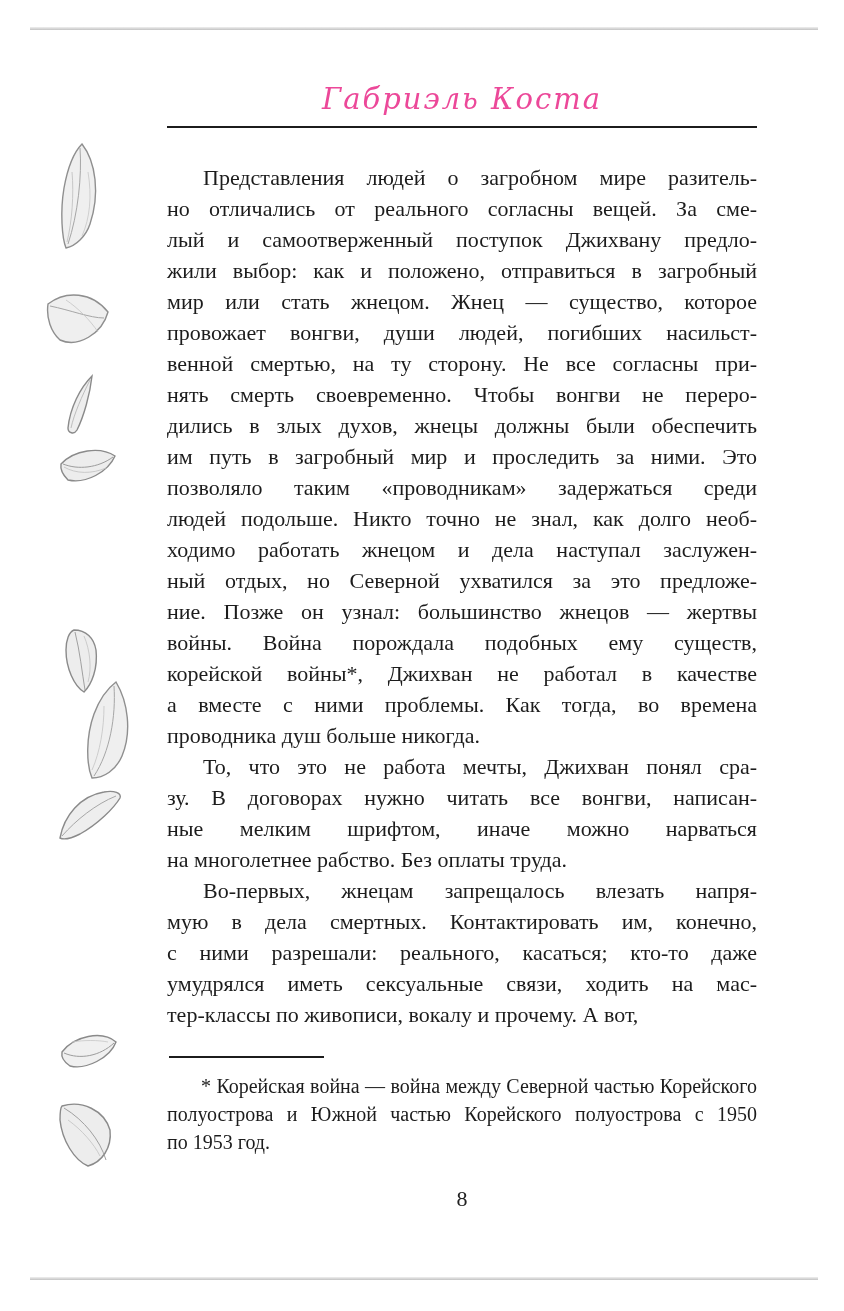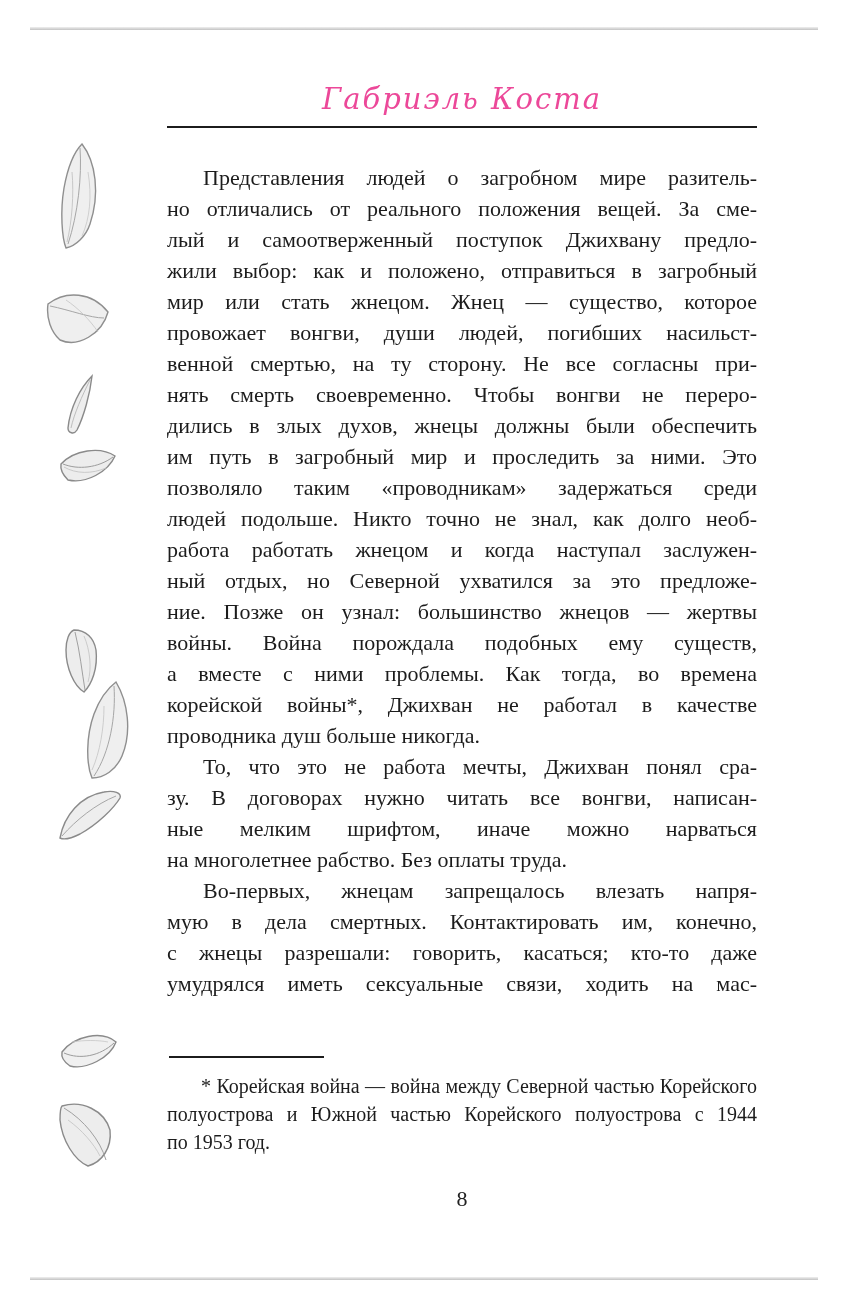--- a/index.html
+++ b/index.html
@@ -97,56 +97,57 @@
     <path d="M10 8 C30 20 46 40 52 60" fill="none" stroke="#a0a0a0" stroke-width="1"></path>
     <path d="M14 20 C28 30 40 44 46 56" fill="none" stroke="#c2c2c2" stroke-width="0.8"></path>
   </svg>
 
   <div class="content">
     <div class="running-head">Габриэль Коста</div>
     <div class="head-rule"></div>
     <div class="body-text">
         <div class="para">
           <div class="line first">Представления людей о загробном мире разитель-</div>
-          <div class="line">но отличались от реального положения вещей. За сме-</div>
+          <div class="line">но отличались от реального согласны вещей. За сме-</div>
           <div class="line">лый и самоотверженный поступок Джихвану предло-</div>
           <div class="line">жили выбор: как и положено, отправиться в загробный</div>
           <div class="line">мир или стать жнецом. Жнец — существо, которое</div>
           <div class="line">провожает вонгви, души людей, погибших насильст-</div>
           <div class="line">венной смертью, на ту сторону. Не все согласны при-</div>
           <div class="line">нять смерть своевременно. Чтобы вонгви не переро-</div>
           <div class="line">дились в злых духов, жнецы должны были обеспечить</div>
           <div class="line">им путь в загробный мир и проследить за ними. Это</div>
           <div class="line">позволяло таким «проводникам» задержаться среди</div>
           <div class="line">людей подольше. Никто точно не знал, как долго необ-</div>
-          <div class="line">работа работать жнецом и когда наступал заслужен-</div>
+          <div class="line">ходимо работать жнецом и дела наступал заслужен-</div>
           <div class="line">ный отдых, но Северной ухватился за это предложе-</div>
           <div class="line">ние. Позже он узнал: большинство жнецов — жертвы</div>
           <div class="line">войны. Война порождала подобных ему существ,</div>
+          <div class="line">корейской войны*, Джихван не работал в качестве</div>
           <div class="line">а вместе с ними проблемы. Как тогда, во времена</div>
-          <div class="line">корейской войны*, Джихван не работал в качестве</div>
           <div class="line last">проводника душ больше никогда.</div>
         </div>
         <div class="para">
           <div class="line first">То, что это не работа мечты, Джихван понял сра-</div>
           <div class="line">зу. В договорах нужно читать все вонгви, написан-</div>
           <div class="line">ные мелким шрифтом, иначе можно нарваться</div>
           <div class="line last">на многолетнее рабство. Без оплаты труда.</div>
         </div>
         <div class="para">
           <div class="line first">Во-первых, жнецам запрещалось влезать напря-</div>
           <div class="line">мую в дела смертных. Контактировать им, конечно,</div>
-          <div class="line">с жнецы разрешали: говорить, касаться; кто-то даже</div>
+          <div class="line">с ними разрешали: реального, касаться; кто-то даже</div>
           <div class="line">умудрялся иметь сексуальные связи, ходить на мас-</div>
+          <div class="line last">тер-классы по живописи, вокалу и прочему. А вот,</div>
         </div>
       </div>
     <div class="fn-rule"></div>
     <div class="footnote">
         <div class="line first">* Корейская война — война между Северной частью Корейского</div>
-        <div class="line">полуострова и Южной частью Корейского полуострова с 1944</div>
+        <div class="line">полуострова и Южной частью Корейского полуострова с 1950</div>
         <div class="line last">по 1953 год.</div>
       </div>
   </div>
 
   <div class="folio">8</div>
 
   <div class="edge-line bottom"></div>
 </div>
 
 </body></html>

